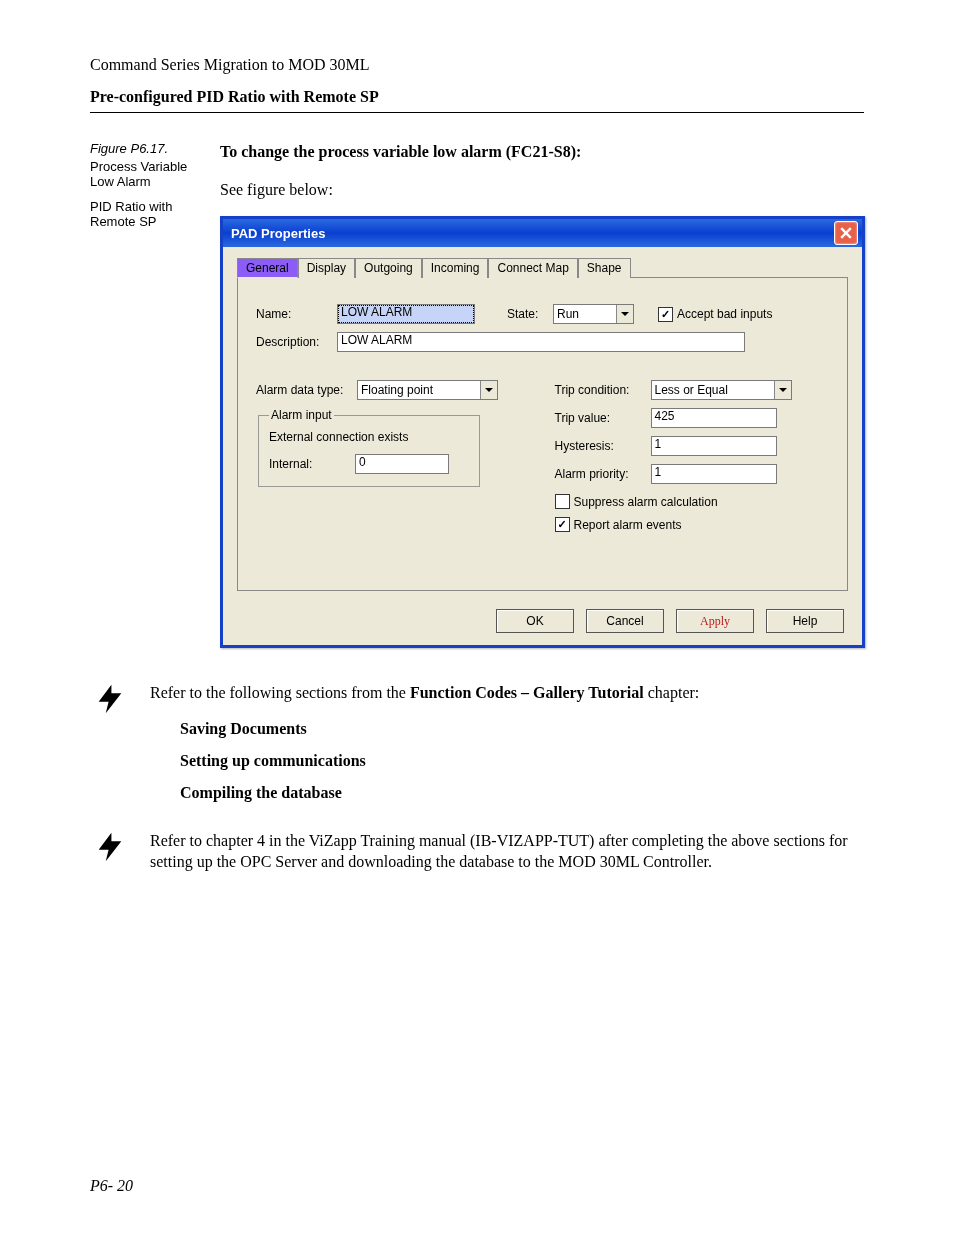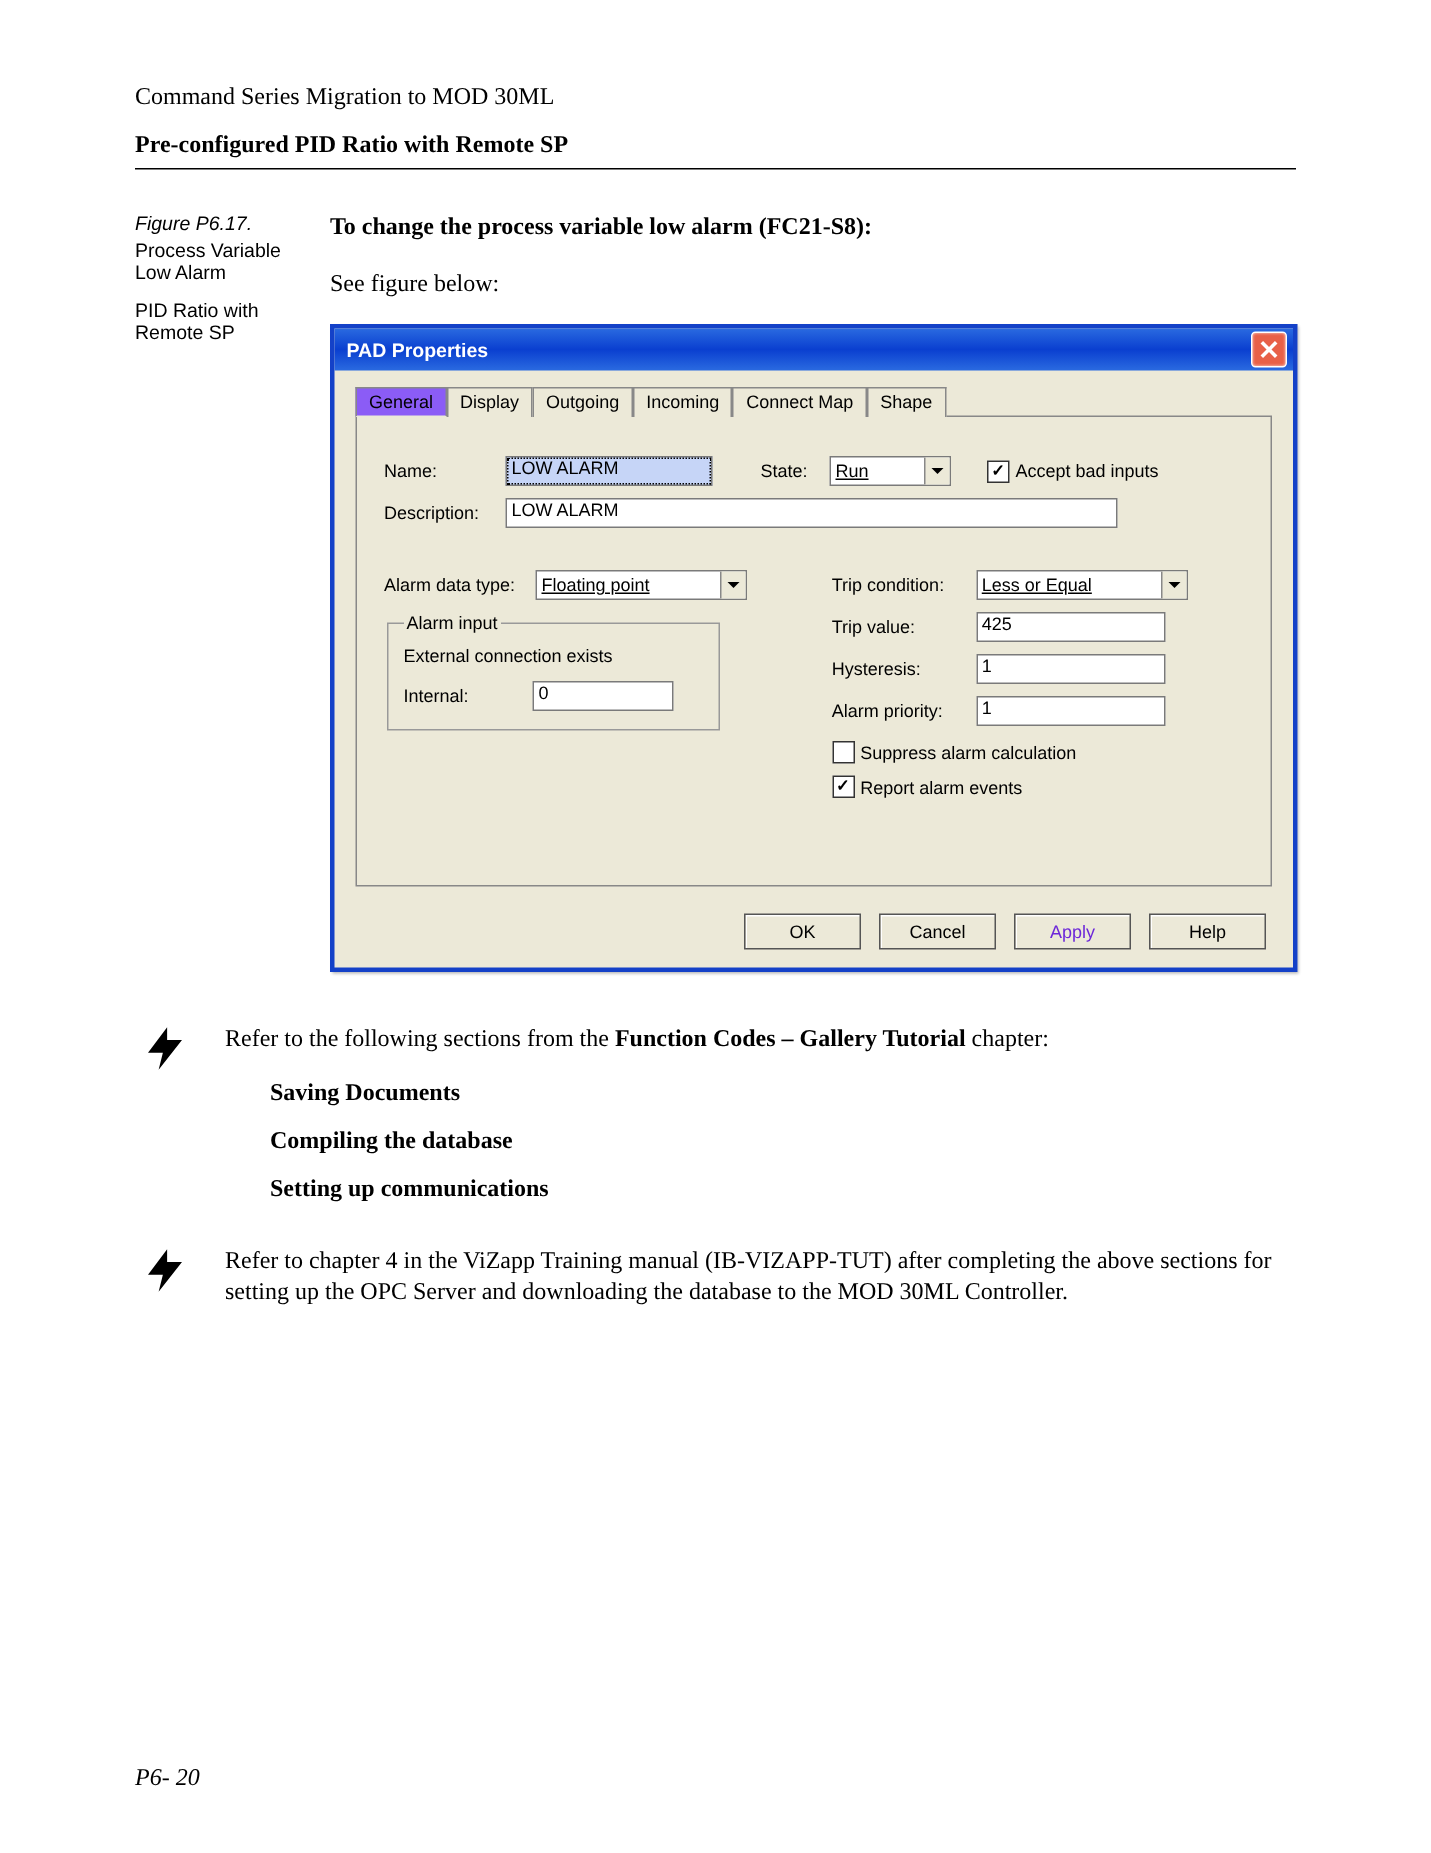--- a/index.html
+++ b/index.html
@@ -110,21 +110,21 @@
   .frm-row label { width:75px; }
   .win-input, .win-select {
     border:1px solid #7a7a7a;
     background:#fff;
     font-family: Tahoma, Arial, sans-serif;
     font-size:12px;
     height:18px;
     padding:0 3px;
   }
   .win-input.sel { background:#c6d5f7; outline:1px dotted #000; outline-offset:-2px;}
-  .win-select { position:relative; padding-right:18px; display:inline-flex; align-items:center; min-width:54px;text-decoration:underline;}
+  .win-select { position:relative; padding-right:18px; display:inline-flex; align-items:center; min-width:54px;}
   .dd-btn {
     position:absolute; right:0; top:0; width:16px; height:100%;
     background:#ece9d8; border-left:1px solid #888;
     display:flex; align-items:center; justify-content:center;
   }
   .dd-btn::after{
     content:""; border:4px solid transparent; border-top-color:#000; margin-top:4px;
   }
   fieldset.alarm-in{
     border:1px solid #999;
@@ -154,21 +154,21 @@
   }
   .win-btn {
     width:76px; height:22px;
     border:1px solid #555;
     background:#ece9d8;
     font-family: Tahoma, Arial, sans-serif;
     font-size:12px;
     display:flex; align-items:center; justify-content:center;
     box-shadow: 1px 1px 0 #fff inset;
   }
-  .win-btn.disabled { color:#6d28d9; }
+  .win-btn.disabled { color:#b91c1c;font-family:Liberation Serif, serif; }
 
   .note-row { display:flex; align-items:flex-start; gap:20px; margin-bottom:14px;}
   .note-icon {
     width:40px; flex:0 0 40px;
     display:flex; justify-content:center;
   }
   .note-icon svg { width:34px; height:34px; }
 
   .rel { position:relative; }
 </style>
@@ -300,22 +300,22 @@
     <svg viewBox="0 0 24 24">
         <path d="M13 2 L4 14 L11 14 L9 22 L20 8 L13 8 Z" fill="#000"></path>
       </svg>
   </div>
   <div class="main-note" style="flex:1">
     <p class="body-text">
       <span>Refer to the following sections from the </span><b>Function Codes – Gallery Tutorial</b><span> chapter:</span>
     </p>
     <div class="indent-list">
       <div>Saving Documents</div>
+      <div>Setting up communications</div>
       <div>Compiling the database</div>
-      <div>Setting up communications</div>
     </div>
   </div>
 </div>
 
 <div class="note-row">
   <div class="note-icon">
     <svg viewBox="0 0 24 24">
         <path d="M13 2 L4 14 L11 14 L9 22 L20 8 L13 8 Z" fill="#000"></path>
       </svg>
   </div>

